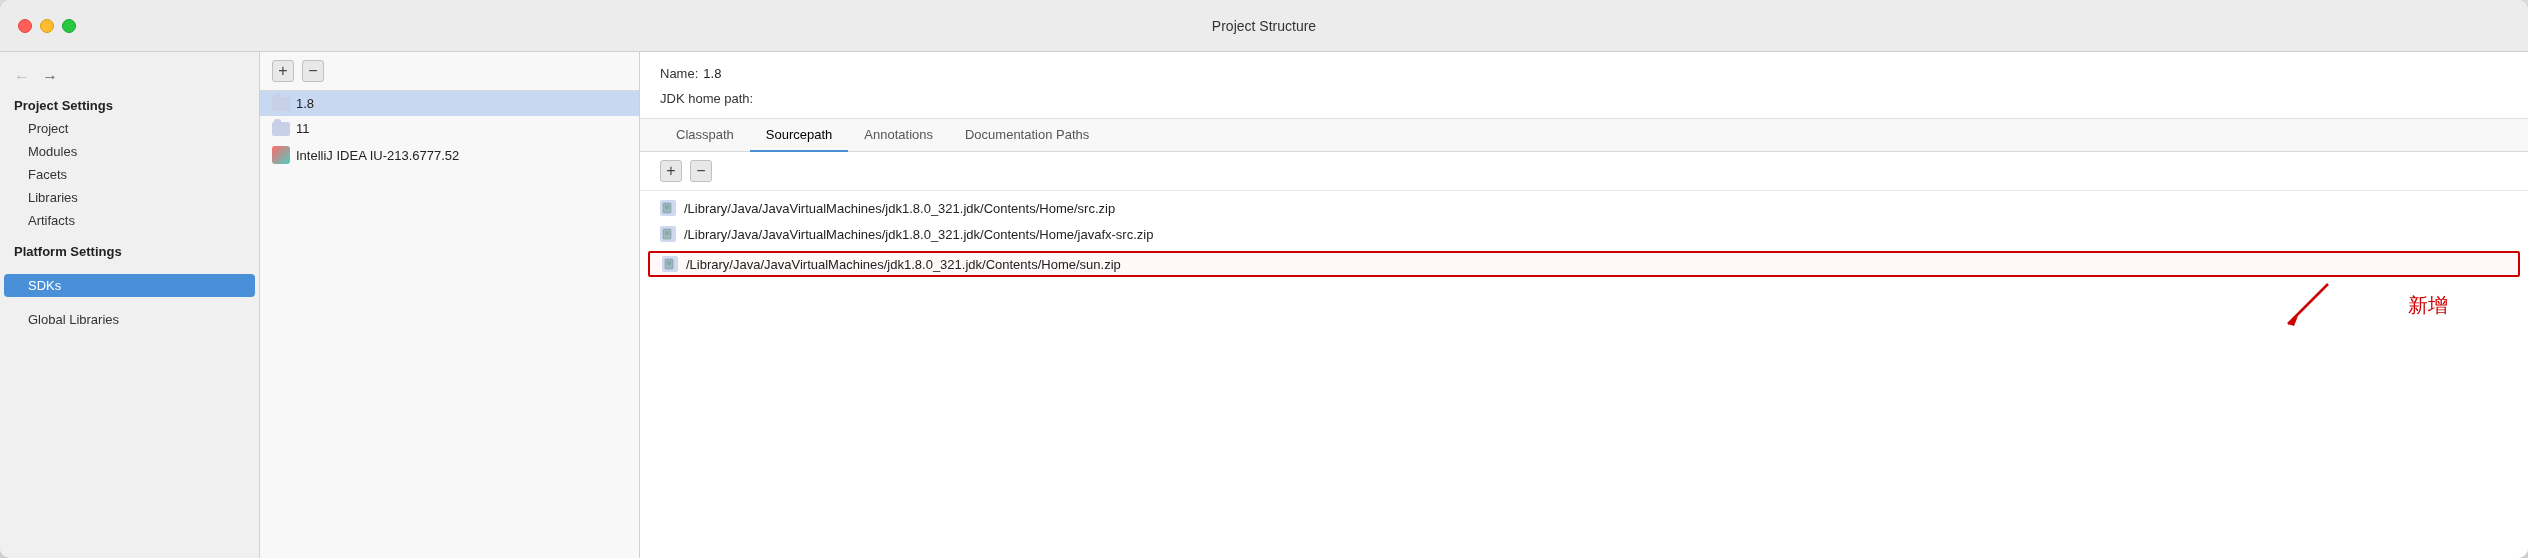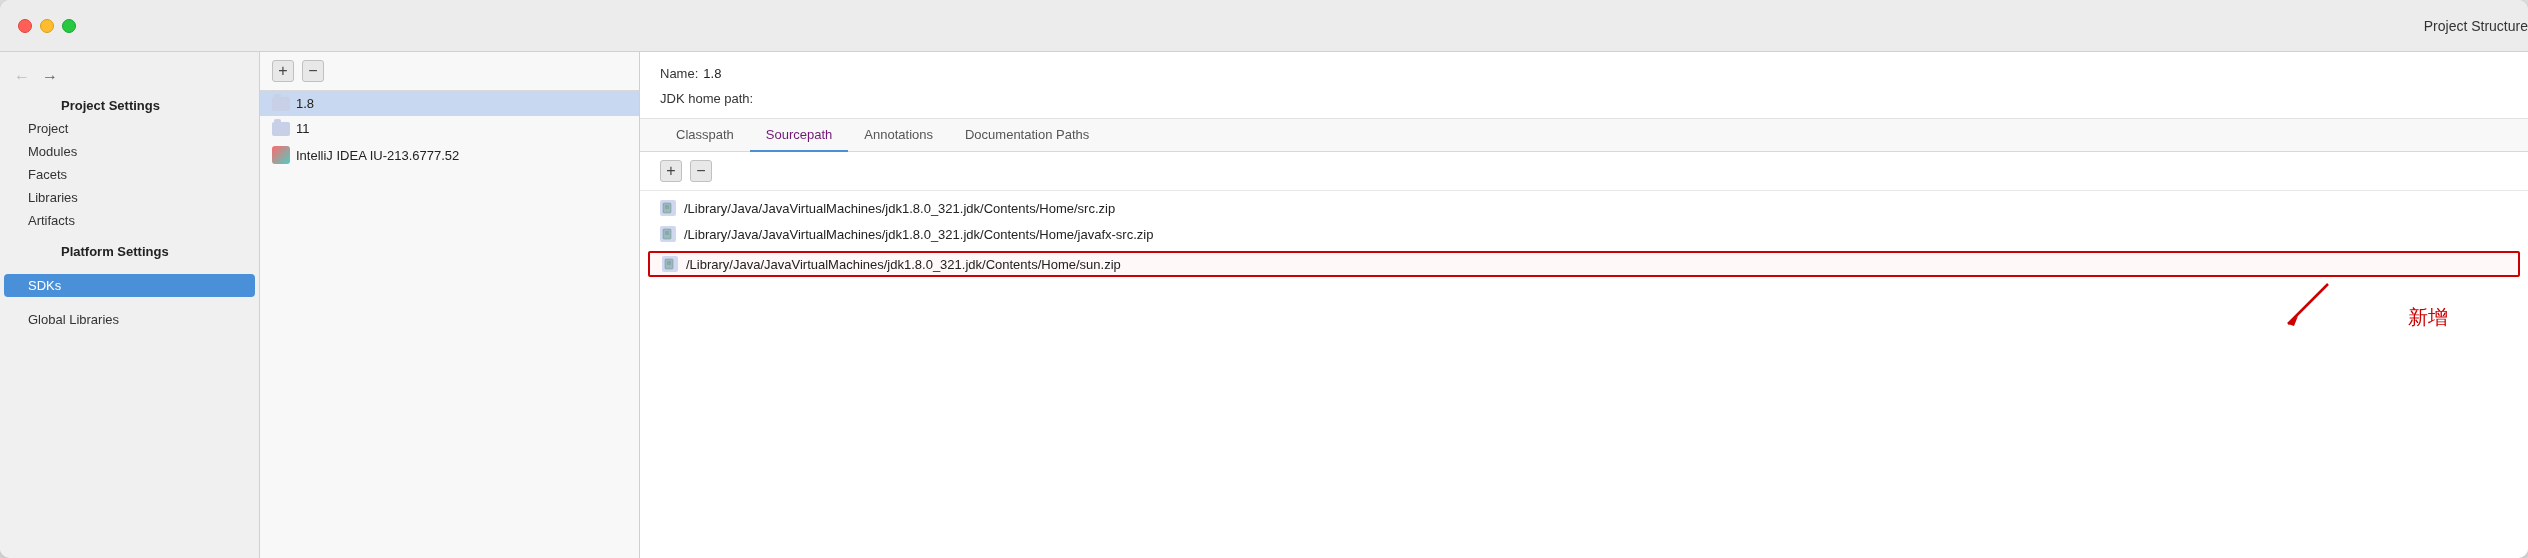--- a/index.html
+++ b/index.html
@@ -22,21 +22,21 @@
       flex-direction: column;
       box-shadow: 0 4px 20px rgba(0,0,0,0.3);
     }
 
     
     .titlebar {
       height: 52px;
       background: #ececec;
       display: flex;
       align-items: center;
-      justify-content: flex-end;
+      justify-content: center;
       position: relative;
       border-bottom: 1px solid #d0d0d0;
       flex-shrink: 0;
     }
 
     .traffic-lights {
       position: absolute;
       left: 18px;
       display: flex;
       gap: 8px;
@@ -92,21 +92,20 @@
       cursor: pointer;
     }
 
     .nav-arrow.disabled { color: #bbb; }
 
     .section-header {
       padding: 4px 14px 4px 14px;
       font-size: 13px;
       font-weight: 600;
       color: #222;
-      margin-left: 47px;
     }
 
     .sidebar-item {
       padding: 4px 14px 4px 28px;
       font-size: 13px;
       color: #333;
       cursor: pointer;
     }
 
     .sidebar-item.active {
@@ -244,21 +243,21 @@
     .tab {
       padding: 8px 16px;
       font-size: 13px;
       color: #555;
       cursor: pointer;
       border-bottom: 2px solid transparent;
       margin-bottom: -1px;
     }
 
     .tab.active {
-      color: #701a75;
+      color: #000000;
       border-bottom: 2px solid #4a90d9;
       font-weight: 500;
     }
 
     
     .content-area {
       flex: 1;
       display: flex;
       flex-direction: column;
       overflow: hidden;
@@ -427,21 +426,21 @@
                 </svg>
               </div>
               <span>/Library/Java/JavaVirtualMachines/jdk1.8.0_321.jdk/Contents/Home/sun.zip</span>
             </div>
 
             <div style="position: relative; height: 60px;">
               <svg style="position: absolute; right: 180px; top: -5px;" width="80" height="60">
                 <line x1="60" y1="10" x2="20" y2="50" stroke="#cc0000" stroke-width="2.5"></line>
                 <polygon points="20,50 30,42 26,52" fill="#cc0000"></polygon>
               </svg>
-              <span style="position: absolute; right: 80px; top: 25px; font-size: 20px; color: #cc0000; font-weight: 500;">新增</span>
+              <span style="position: absolute; right: 80px; top: 13px; font-size: 20px; color: #cc0000; font-weight: 500;">新增</span>
             </div>
           </div>
         </div>
       </div>
     </div>
 
   </div>
 </div>
 
 </body></html>

